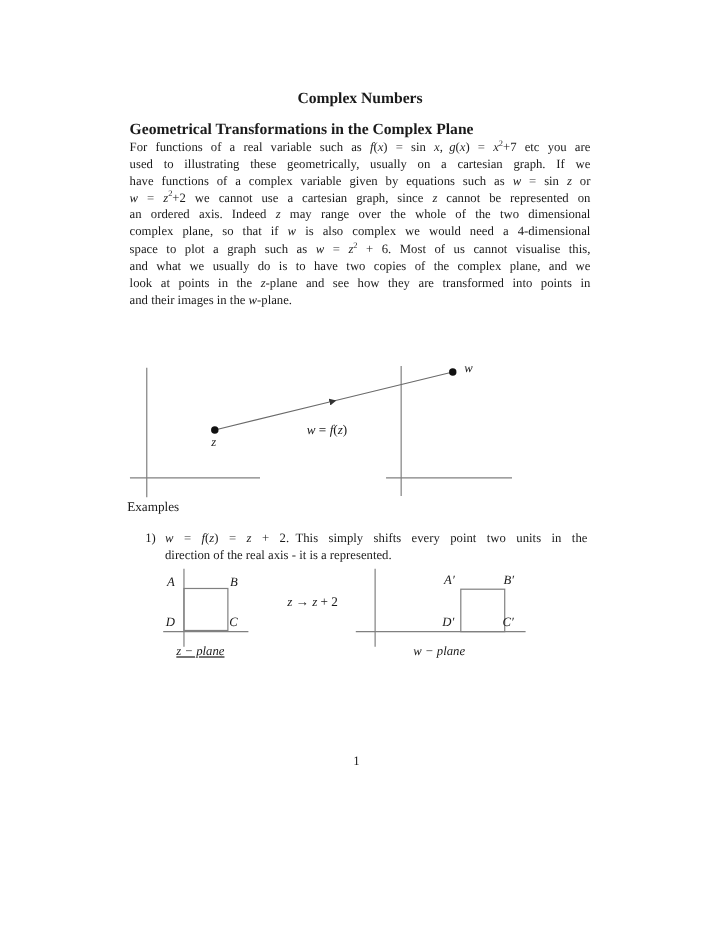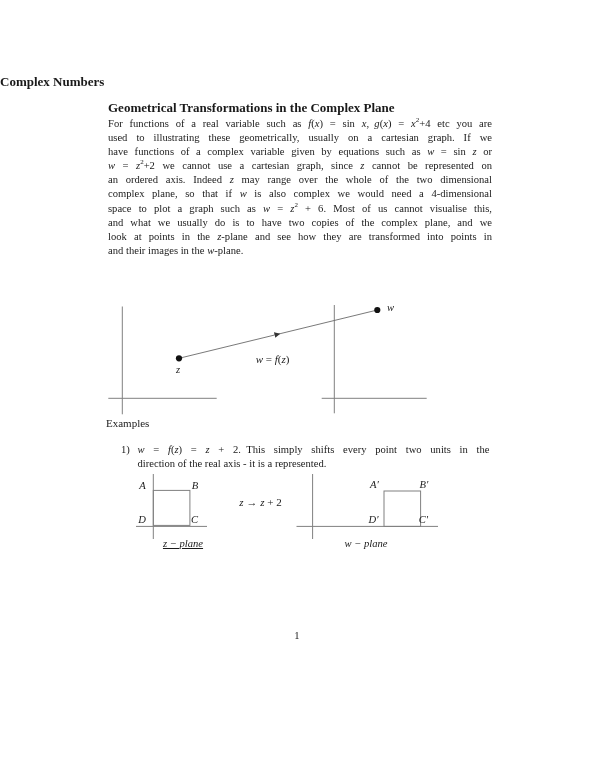--- a/index.html
+++ b/index.html
@@ -3,21 +3,21 @@
 <meta charset="utf-8">
 <style>
   html,body { margin:0; padding:0; background:#ffffff; }
   .page {
     position:relative; width:600px; height:776px; background:#ffffff;
     font-family:"Liberation Serif","DejaVu Serif",serif; color:#1a1a1a;
     overflow:hidden;
   }
   .abs { position:absolute; }
   .title {
-    position:absolute; top:75px; left:0; width:600px; text-align:left;
+    position:absolute; top:75px; left:0; width:600px; text-align:center;
     font-weight:bold; font-size:13px; line-height:14px;
   }
   .heading {
     position:absolute; top:100px; left:108px; font-weight:bold; font-size:13px;
     white-space:nowrap; line-height:15px;
   }
   .para { position:absolute; top:117px; left:108px; width:384px; font-size:10.6px; }
   .ln { line-height:14.1px; white-space:nowrap; }
   .ln.j { text-align:justify; text-align-last:justify; }
   .it, .mi { font-style:italic; }
@@ -37,21 +37,21 @@
 </head>
 <body>
 
 <div class="page">
 
   <div class="title">Complex Numbers</div>
 
   <div class="heading">Geometrical Transformations in the Complex Plane</div>
 
   <div class="para">
-    <div class="ln j"><span>For functions of a real variable such as </span><span class="mi">f</span><span>(</span><span class="mi">x</span><span>) = sin </span><span class="mi">x</span><span>, </span><span class="mi">g</span><span>(</span><span class="mi">x</span><span>) = </span><span class="mi">x</span><sup>2</sup><span>+4 etc you are</span></div>
+    <div class="ln j"><span>For functions of a real variable such as </span><span class="mi">f</span><span>(</span><span class="mi">x</span><span>) = sin </span><span class="mi">x</span><span>, </span><span class="mi">g</span><span>(</span><span class="mi">x</span><span>) = </span><span class="mi">x</span><sup>2</sup><span>+7 etc you are</span></div>
     <div class="ln j"><span>used to illustrating these geometrically, usually on a cartesian graph. If we</span></div>
     <div class="ln j"><span>have functions of a complex variable given by equations such as </span><span class="mi">w</span><span> = sin </span><span class="mi">z</span><span> or</span></div>
     <div class="ln j"><span class="mi">w</span><span> = </span><span class="mi">z</span><sup>2</sup><span>+2 we cannot use a cartesian graph, since </span><span class="mi">z</span><span> cannot be represented on</span></div>
     <div class="ln j"><span>an ordered axis. Indeed </span><span class="mi">z</span><span> may range over the whole of the two dimensional</span></div>
     <div class="ln j"><span>complex plane, so that if </span><span class="mi">w</span><span> is also complex we would need a 4-dimensional</span></div>
     <div class="ln j"><span>space to plot a graph such as </span><span class="mi">w</span><span> = </span><span class="mi">z</span><sup>2</sup><span> + 6. Most of us cannot visualise this,</span></div>
     <div class="ln j"><span>and what we usually do is to have two copies of the complex plane, and we</span></div>
     <div class="ln j"><span>look at points in the </span><span class="mi">z</span><span>-plane and see how they are transformed into points in</span></div>
     <div class="ln"><span>and their images in the </span><span class="mi">w</span><span>-plane.</span></div>
   </div>
@@ -89,21 +89,21 @@
     <line x1="212.6" y1="4" x2="212.6" y2="69"></line>
     <line x1="196.5" y1="56.4" x2="338" y2="56.4"></line>
     <rect x="284" y="21" width="36.6" height="35.4"></rect>
   </svg>
   <div class="lbl" style="left:260.5px; top:501.5px; font-size:11px;"><span class="mi">z</span><span> → </span><span class="mi">z</span><span> + 2</span></div>
 
   <div class="lbl it" style="left:142.5px; top:485.5px;">A</div>
   <div class="lbl it" style="left:195px; top:485.5px;">B</div>
   <div class="lbl it" style="left:142px; top:519.5px;">D</div>
   <div class="lbl it" style="left:194.5px; top:519.5px;">C</div>
-  <div class="lbl it" style="left:183px; top:543.5px;text-decoration:underline;">z − plane</div>
+  <div class="lbl it" style="left:167px; top:543.5px;text-decoration:underline;">z − plane</div>
 
   <div class="lbl it" style="left:374.5px; top:484.5px;">A′</div>
   <div class="lbl it" style="left:424px; top:484.5px;">B′</div>
   <div class="lbl it" style="left:373.5px; top:519.5px;">D′</div>
   <div class="lbl it" style="left:423.5px; top:519.5px;">C′</div>
   <div class="lbl it" style="left:366px; top:543.5px;">w − plane</div>
 
   <div class="page-number">1</div>
 
 </div>

